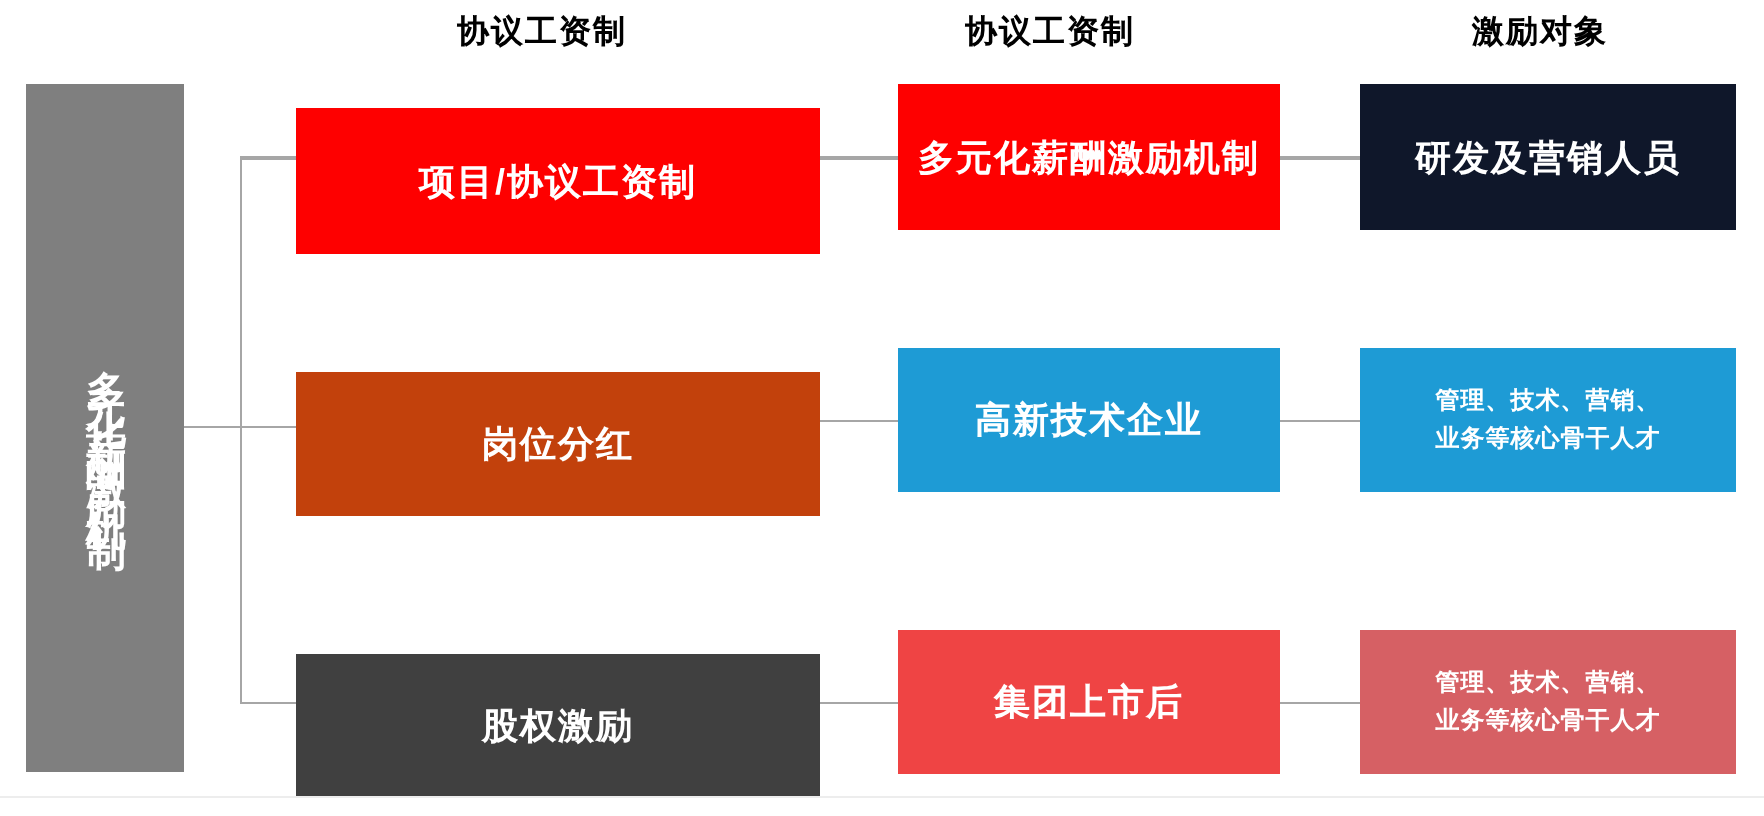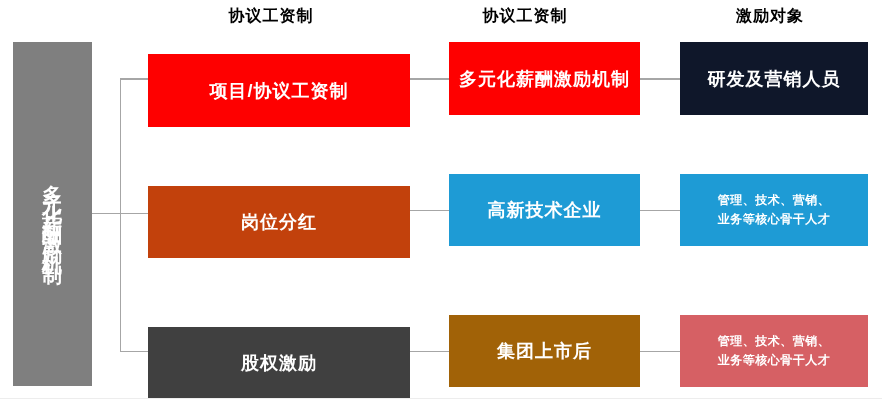--- a/index.html
+++ b/index.html
@@ -130,21 +130,21 @@
     <span class="txt-lg">高新技术企业</span>
   </div>
   <div class="node col-target row-2" style="background-color: rgb(30, 155, 213);">
     <span class="txt-sm">管理、技术、营销、</span>
     <span class="txt-sm">业务等核心骨干人才</span>
   </div>
 
   <div class="node col-mode row-3" style="background-color: #404040;">
     <span class="txt-lg">股权激励</span>
   </div>
-  <div class="node col-scope row-3" style="background-color: #a16207;">
+  <div class="node col-scope row-3" style="background-color: #ef4444;">
     <span class="txt-lg">集团上市后</span>
   </div>
   <div class="node col-target row-3" style="background-color: rgb(214, 96, 100);">
     <span class="txt-sm">管理、技术、营销、</span>
     <span class="txt-sm">业务等核心骨干人才</span>
   </div>
 
   <div class="footer-rule"></div>
 </div>
 

